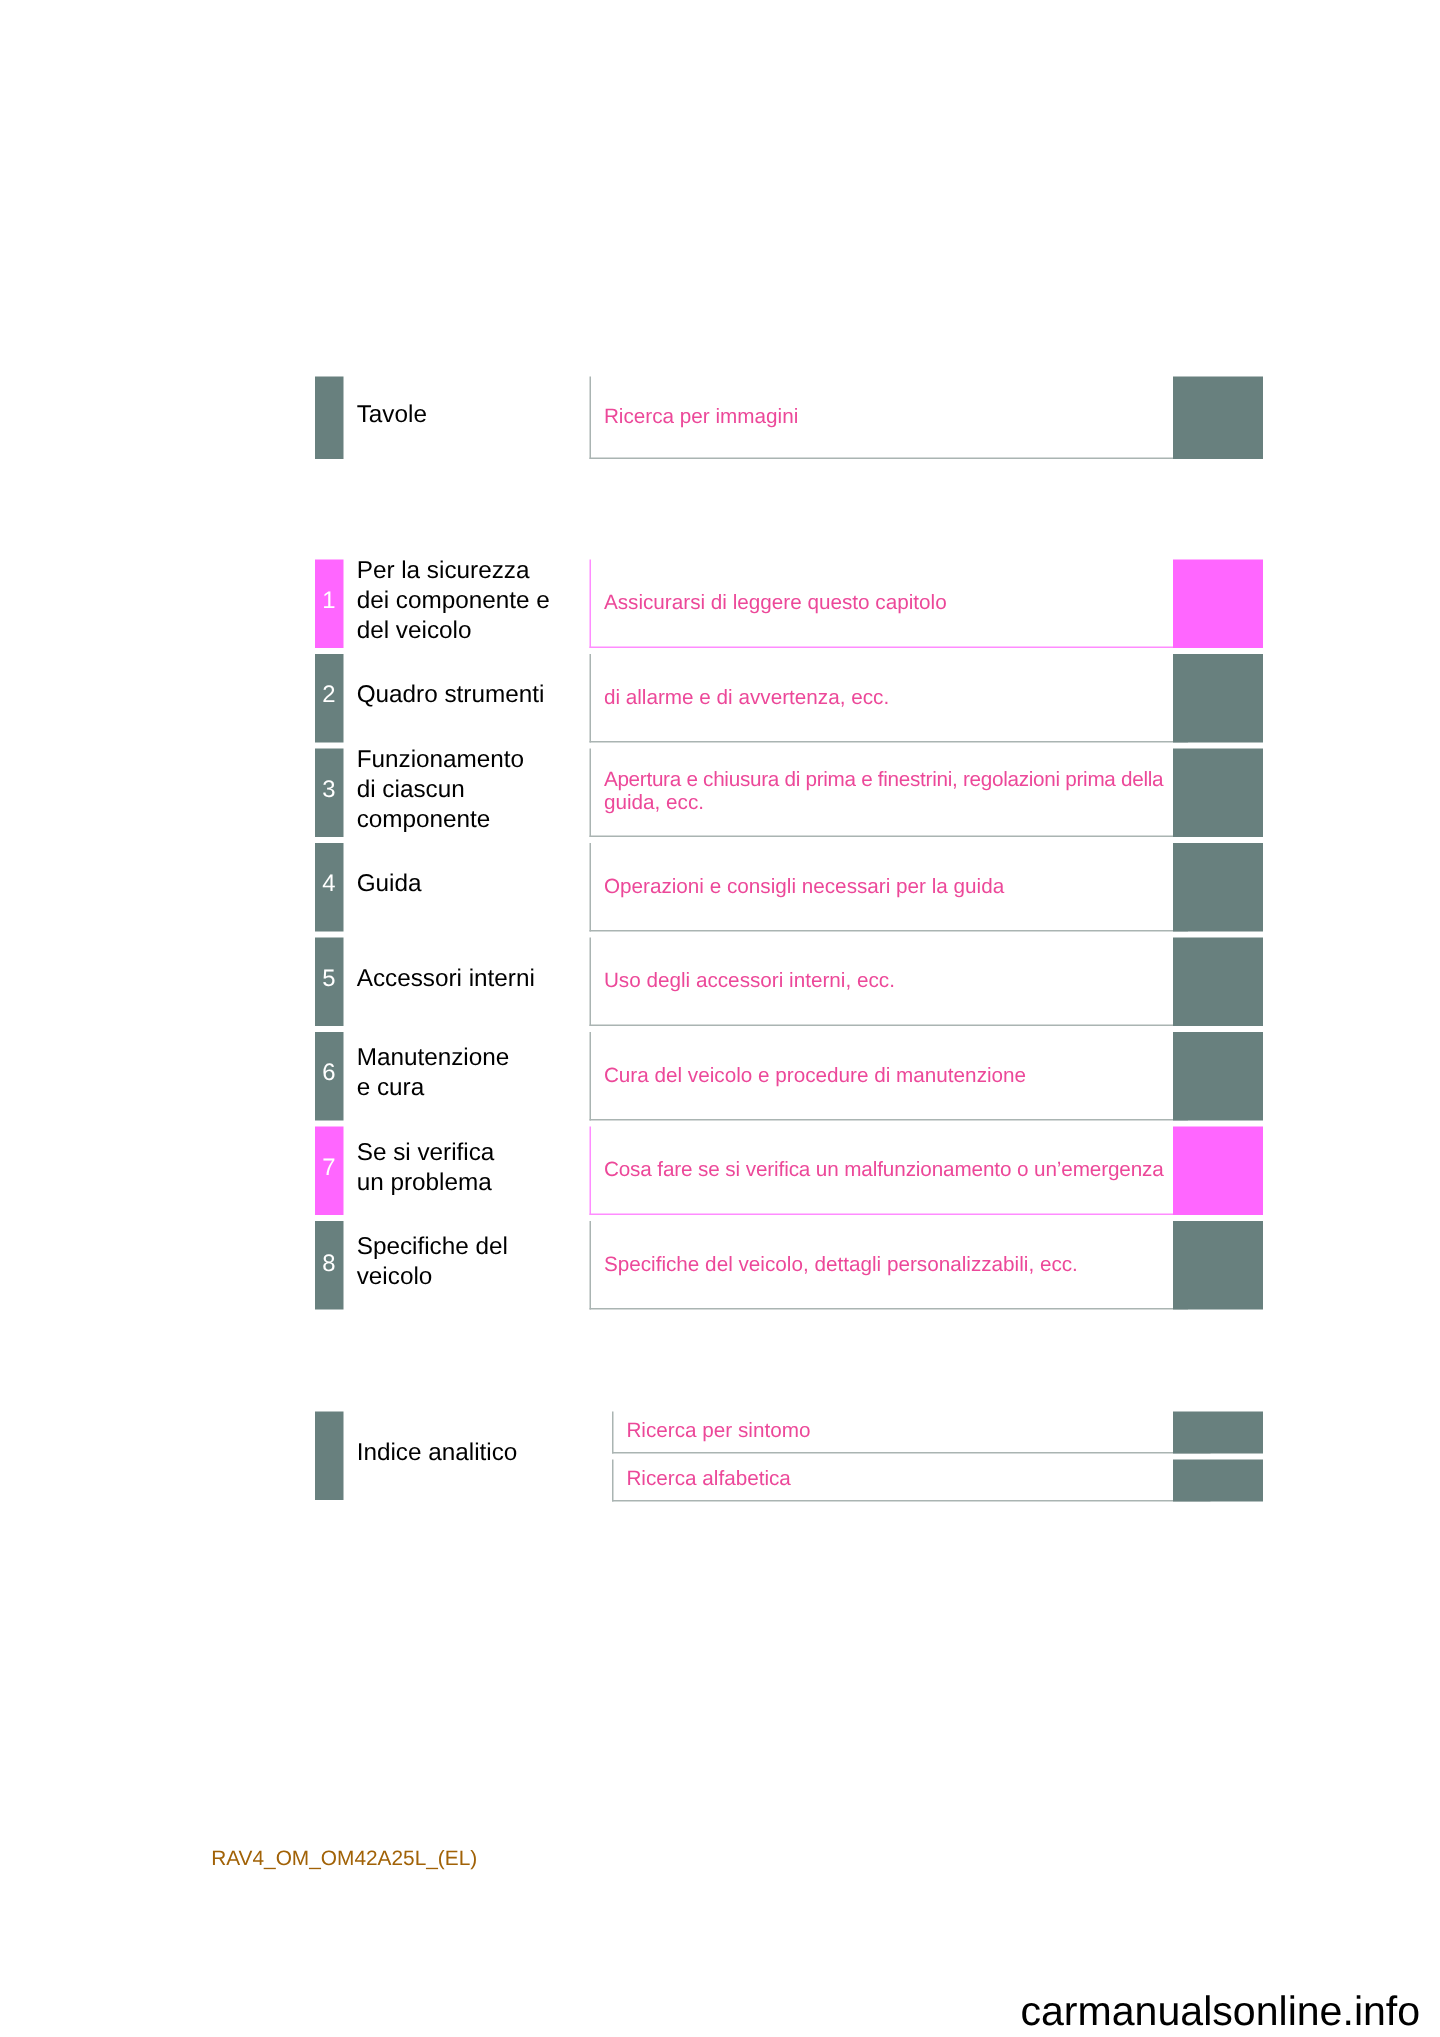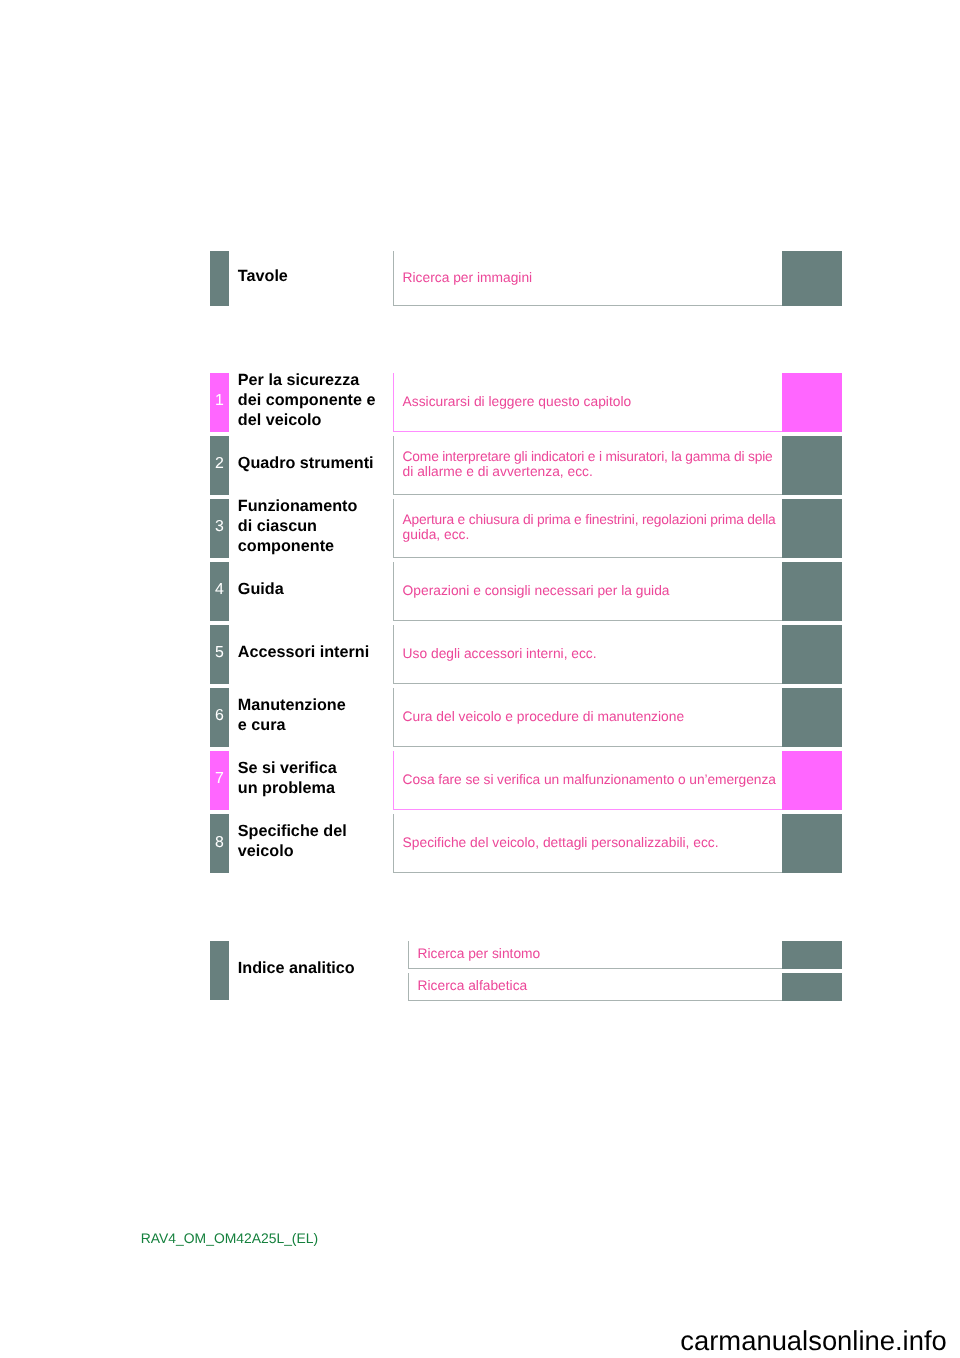--- a/index.html
+++ b/index.html
@@ -10,21 +10,21 @@
   .page{position:absolute;left:0;top:0;width:960px;height:1358px;background:#fff;
         filter:opacity(1);}
 
   
   .tab{position:absolute;left:0;width:18.6px;background:#68807e;}
   .tab.pink{background:#ff66ff;}
   .tabnum{position:absolute;left:0;top:0;right:0;bottom:0;
       display:flex;align-items:center;justify-content:center;
       color:#ffffff;font-size:15.9px;line-height:15.9px;padding-bottom:2.2px;}
   .chtitle{position:absolute;left:27.8px;display:flex;align-items:center;}
-  .chtitle .tl{position:relative;top:-2.4px;font-weight:bold;font-size:16.2px;color:#000;line-height:20.2px;white-space:pre-line;}
+  .chtitle .tl{position:relative;top:-2.4px;font-weight:normal;font-size:16.2px;color:#000;line-height:20.2px;white-space:pre-line;}
   .desc{position:absolute;border-left:1px solid #aab4b2;border-bottom:1px solid #aab4b2;
         box-sizing:border-box;}
   .desc.pink{border-left-color:#ff8cff;border-bottom-color:#ff8cff;}
   .ln{white-space:nowrap;display:block;width:fit-content;}
   .desctext{position:absolute;left:8.6px;top:0;bottom:1px;
       display:flex;flex-direction:column;justify-content:center;
       font-size:13.8px;color:#ec4899;line-height:15.15px;white-space:nowrap;}
   .blk{position:absolute;background:#68807e;}
   .blk.pink{background:#ff66ff;}
 
@@ -46,21 +46,21 @@
   
   #index{position:absolute;left:210px;top:941.1px;width:631.5px;height:59.1px;}
   #index .tab{top:0;height:59.1px;}
   #index .chtitle{top:0;height:59.1px;}
   #index .idxrows{position:absolute;left:183px;top:0;width:448.5px;}
   .idxrow{position:absolute;left:0;width:448.5px;height:27.5px;}
   .idxrow .desc{left:0;top:0;width:399px;height:27.5px;margin-left:15px;}
   .idxrow .blk{left:389px;top:0;width:59.5px;height:27.5px;}
 
   
-  #footer{position:absolute;left:140.8px;top:1231.2px;font-size:13.9px;color:#15803d;line-height:14px;}
+  #footer{position:absolute;left:140.8px;top:1231.2px;font-size:13.9px;color:#a16207;line-height:14px;}
   #watermark{position:absolute;left:680.3px;top:1332px;font-size:27.4px;color:#000000;line-height:18px;white-space:nowrap;}
 </style>
 </head>
 <body>
 
 <div class="page">
 
   <div id="tavole">
     <div class="tab"></div>
     <div class="chtitle">
@@ -91,21 +91,20 @@
       </div>
       <div class="row" style="top: 63.04px;">
         <div class="tab">
           <span class="tabnum">2</span>
         </div>
         <div class="chtitle">
           <span class="tl"><div class="ln">Quadro strumenti</div></span>
         </div>
         <div class="desc">
           <div class="desctext">
-            <div class="ln" style="letter-spacing: -0.196px;">Come interpretare gli indicatori e i misuratori, la gamma di spie</div>
             <div class="ln">di allarme e di avvertenza, ecc.</div>
           </div>
         </div>
         <div class="blk"></div>
       </div>
       <div class="row" style="top: 126.08px;">
         <div class="tab">
           <span class="tabnum">3</span>
         </div>
         <div class="chtitle">

